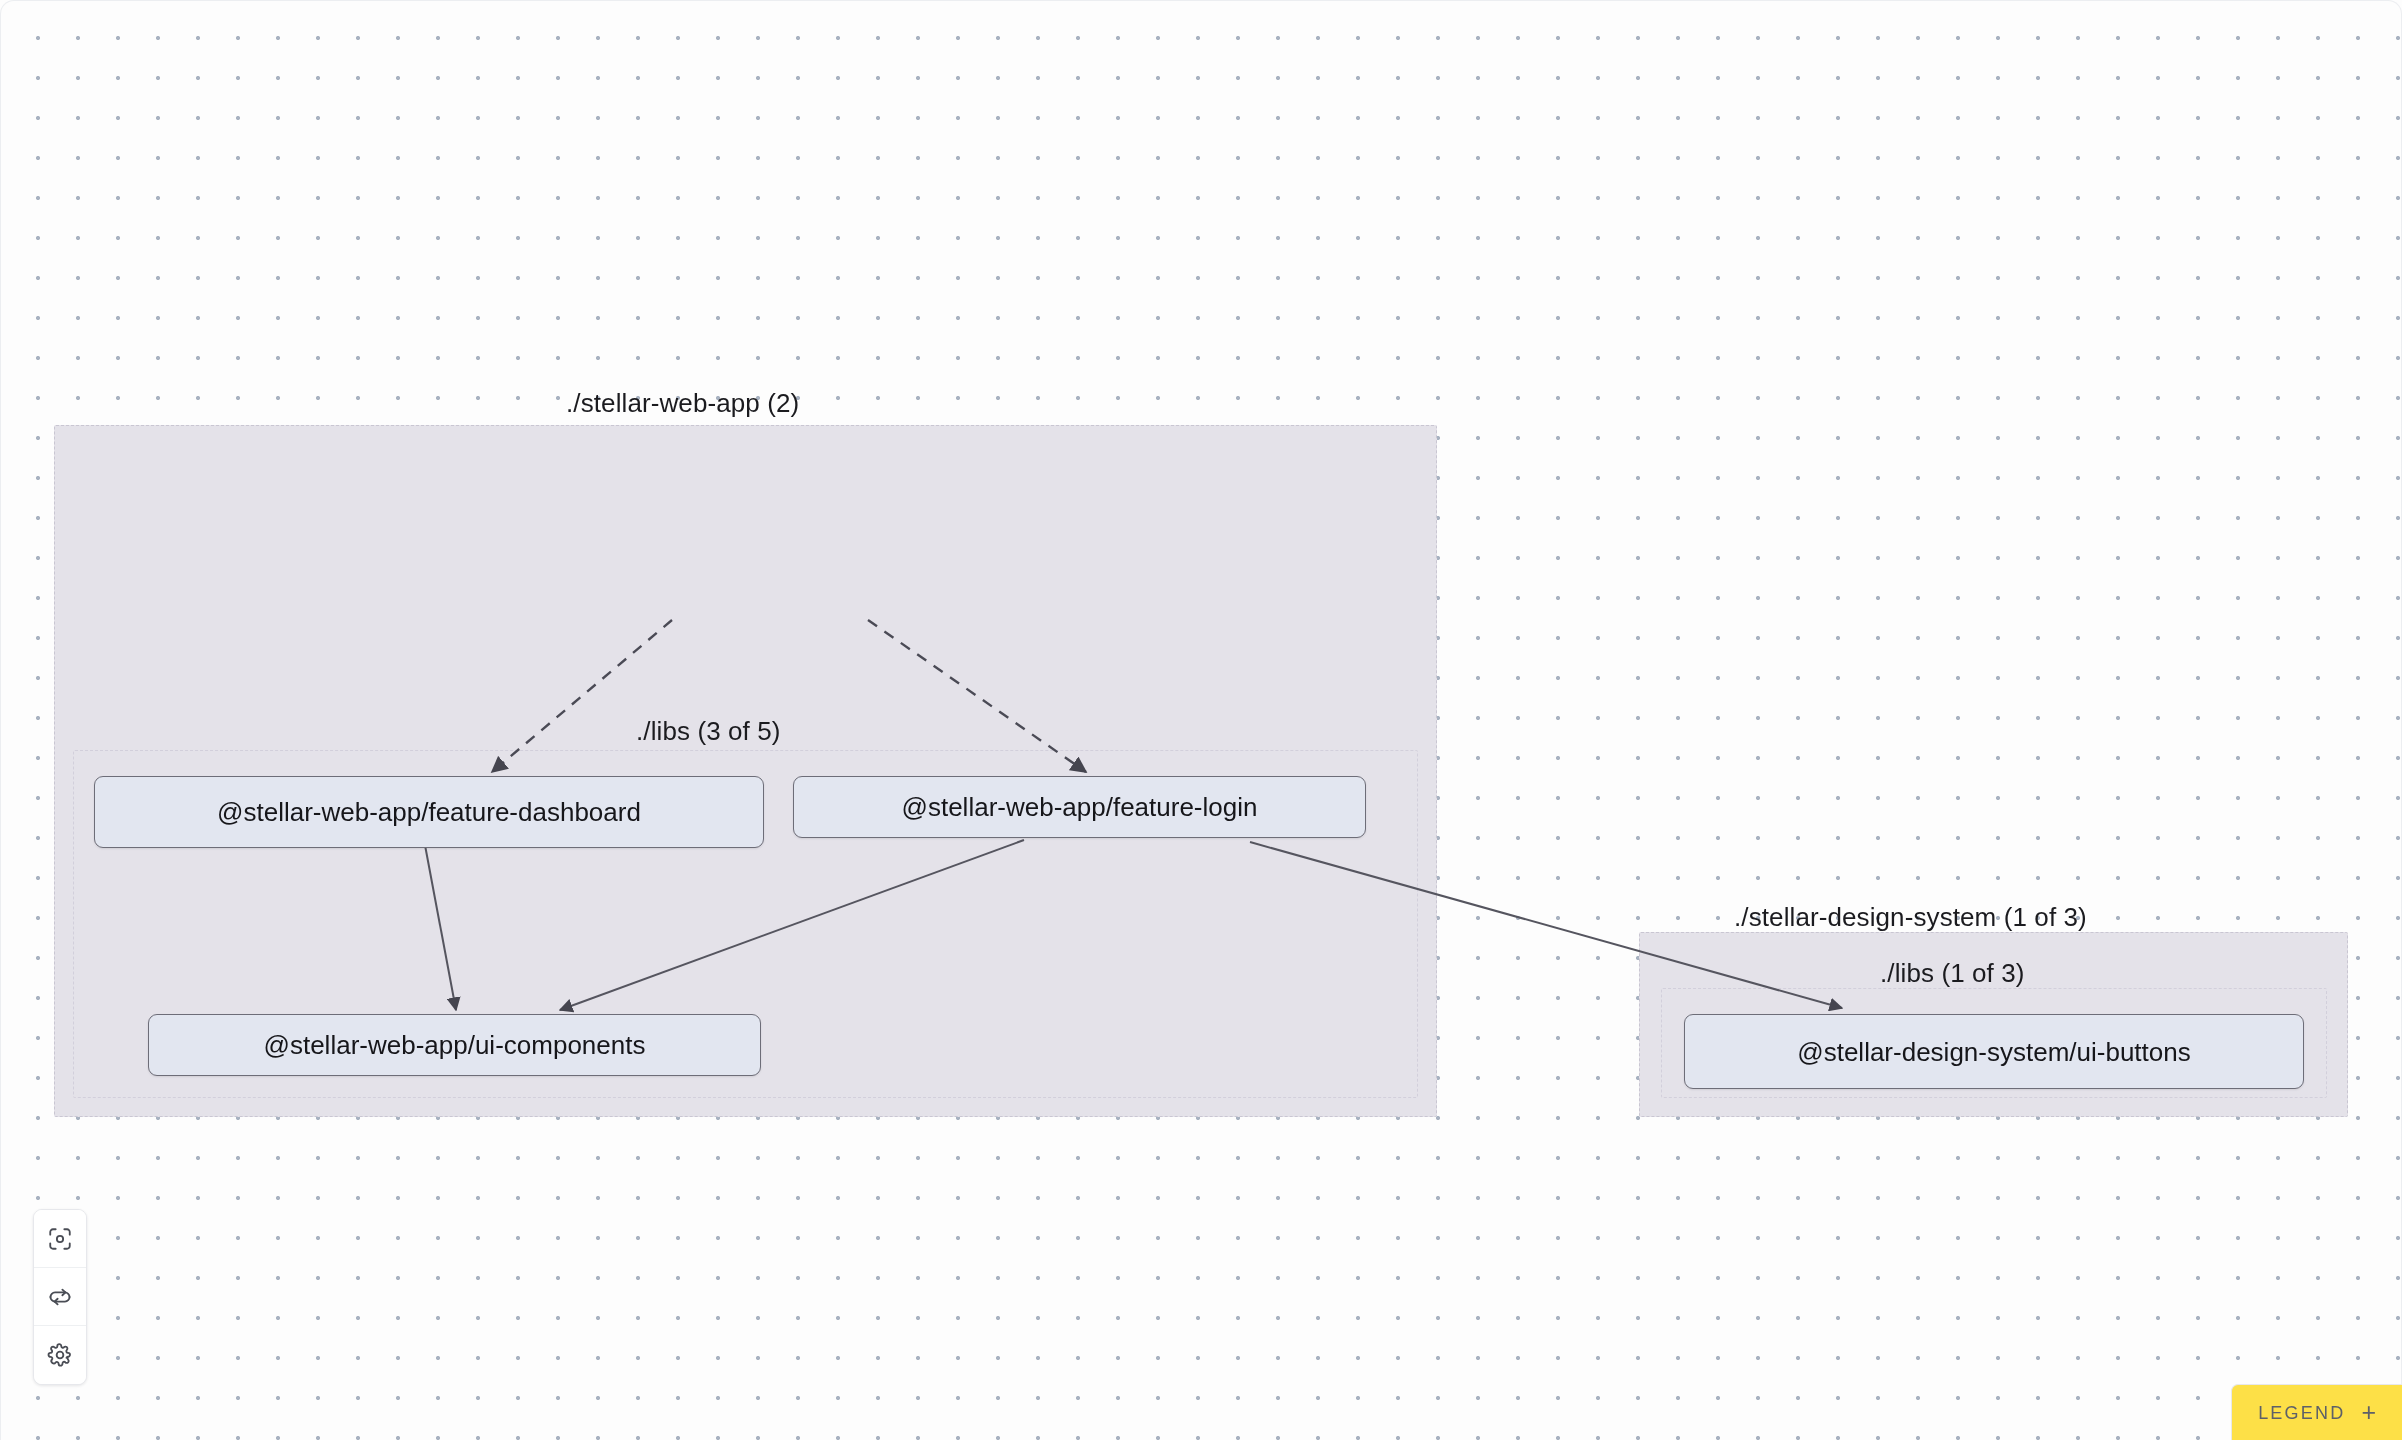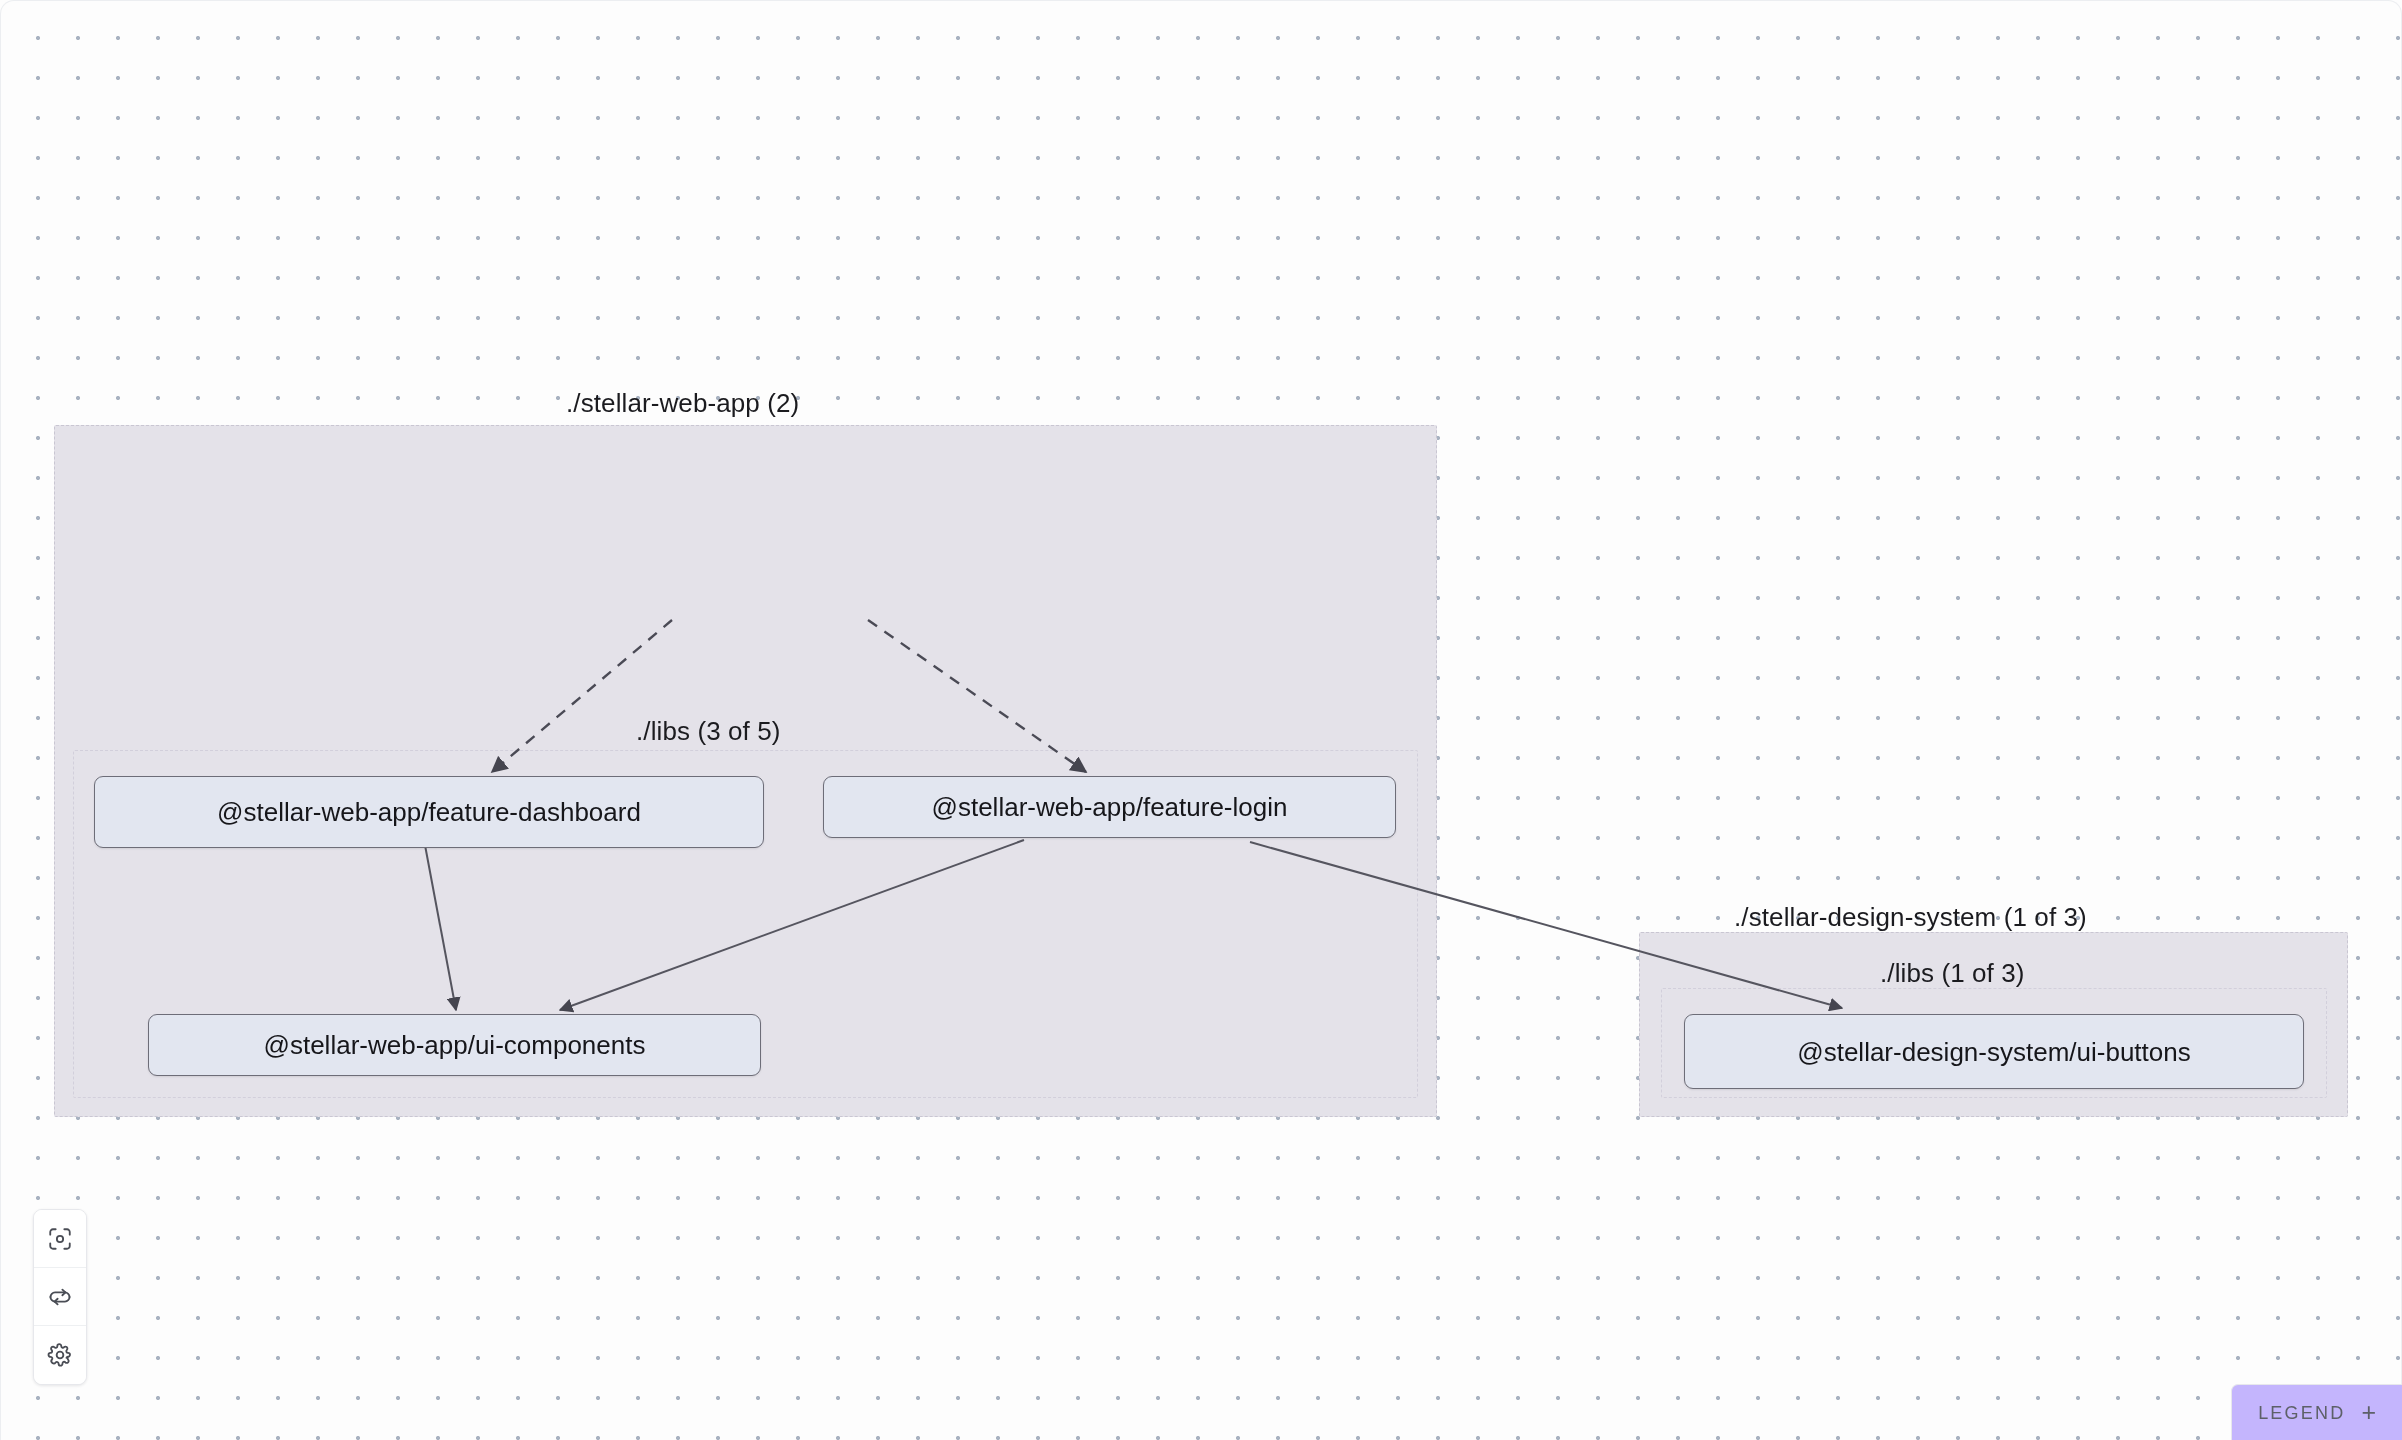--- a/index.html
+++ b/index.html
@@ -115,21 +115,21 @@
   .ctrl-btn:last-child { border-bottom: none; }
   .ctrl-btn svg { display: block; }
 
   
   #legend {
     position: absolute;
     right: 0px;
     bottom: 0px;
     min-width: 148px;
     height: 56px;
-    background: #c4b5fd;
+    background: #fde047;
     border-top: 1px solid #e7e8ec;
     border-left: 1px solid #e7e8ec;
     border-top-left-radius: 7px;
     display: flex;
     align-items: center;
     justify-content: center;
     gap: 16px;
     padding: 0 26px;
     cursor: pointer;
   }
@@ -186,21 +186,21 @@
       <path d="M 1024 808 L 560 978" fill="none" stroke="#55555f" stroke-width="2" marker-end="url(#arrow-solid)"></path>
 
       <path d="M 1250 810 L 1842 976" fill="none" stroke="#55555f" stroke-width="2" marker-end="url(#arrow-solid)"></path>
     </svg>
 
 
     <div class="node" style="left:94px; top:744px; width:670px; height:72px;">
       <span class="node-label">@stellar-web-app/feature-dashboard</span>
     </div>
 
-    <div class="node" style="left:823px; top:744px; width:573px; height:62px;">
+    <div class="node" style="left:793px; top:744px; width:573px; height:62px;">
       <span class="node-label">@stellar-web-app/feature-login</span>
     </div>
 
     <div class="node" style="left:148px; top:982px; width:613px; height:62px;">
       <span class="node-label">@stellar-web-app/ui-components</span>
     </div>
 
     <div class="node" style="left:1684px; top:982px; width:620px; height:75px;">
       <span class="node-label">@stellar-design-system/ui-buttons</span>
     </div>

